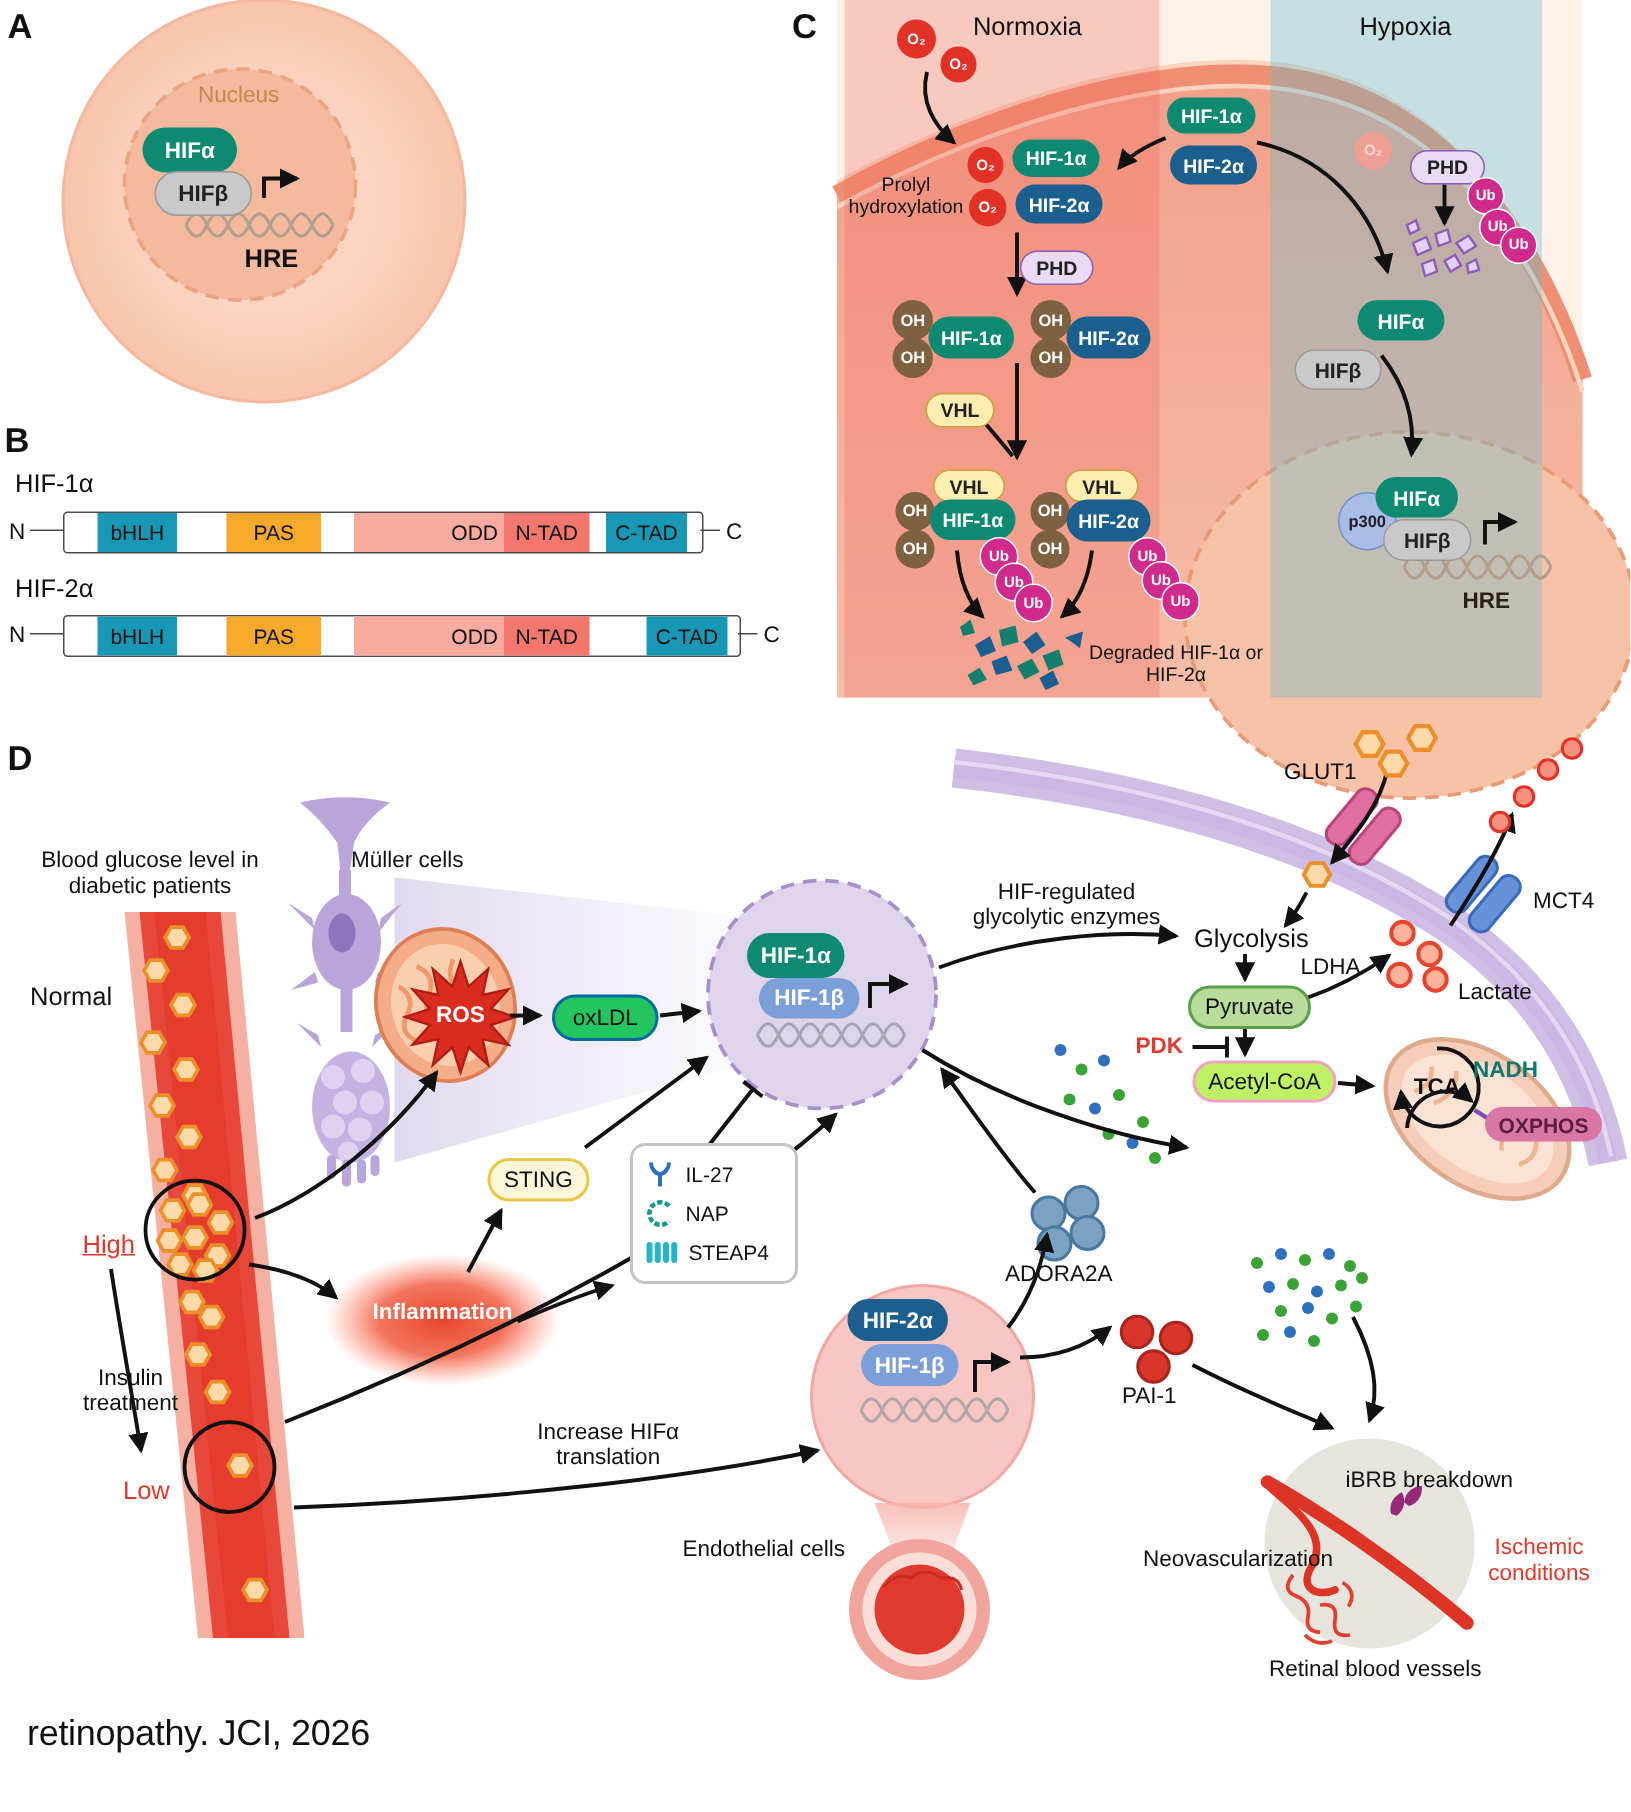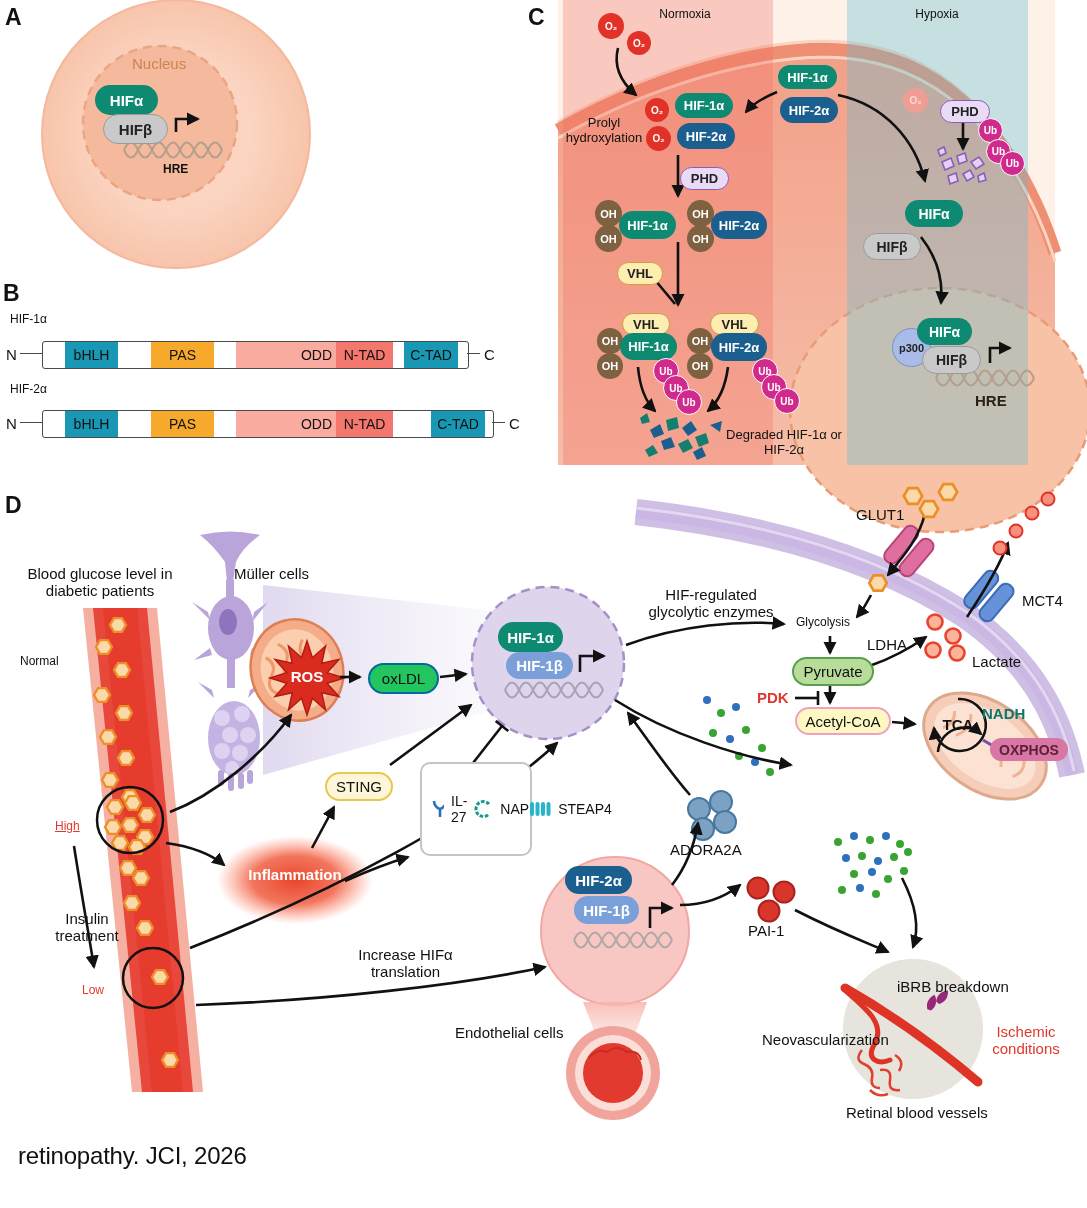--- a/index.html
+++ b/index.html
@@ -20,28 +20,28 @@
         border-radius:50%;font-weight:bold;}
   .oh{background:#7d6140;color:#fff;font-size:11px;}
   .ub{background:#cf2a8c;color:#fff;font-size:10px;border:1.5px solid #fff;}
   .o2{background:#e23127;color:#fff;font-size:10px;}
   .o2faded{background:#ef9e93;color:#fbd8d2;font-size:10px;}
   .p300{background:#a9bce8;border:1.5px solid #7a8fc8;color:#222;font-size:11px;}
   .cn{text-align:center;}
   .red{color:#e2372b;}
   .smalltxt{font-size:13px;}
   .midtxt{font-size:15px;}
-  .bigtxt{font-size:12px;}
+  .bigtxt{font-size:17px;}
   .oxldl{background:#22c55e;border:2px solid #0369a1;color:#111;}
   .sting{background:#fdf6d8;border:2px solid #e8c84a;color:#111;}
   .pyr{background:#b8dc9a;border:2px solid #5aa04a;color:#111;}
-  .ace{background:#fef9c3;border:2px solid #f0a2c0;color:#111;text-align:center;}
+  .ace{background:#bef264;border:2px solid #f0a2c0;color:#111;text-align:center;}
   .oxp{background:#d876a4;color:#5c1e38;}
   #infobox{position:absolute;z-index:3;background:#fff;border:2px solid #c4c4c4;border-radius:10px;
-           display:flex;flex-direction:row;justify-content:space-around;padding:6px 8px;}
+           display:flex;flex-direction:column;justify-content:space-around;padding:6px 8px;}
   .boxrow{display:flex;align-items:center;gap:7px;font-size:14px;color:#111;}
   #caption{position:absolute;left:18px;top:1138px;width:1000px;z-index:3;font-size:24px;
            color:#111;line-height:1.5;letter-spacing:-0.2px;}
 </style>
 </head>
 <body>
 
 <div id="fig">
 
 <svg id="art" width="1087" height="1208" viewBox="0 0 1087 1208">

